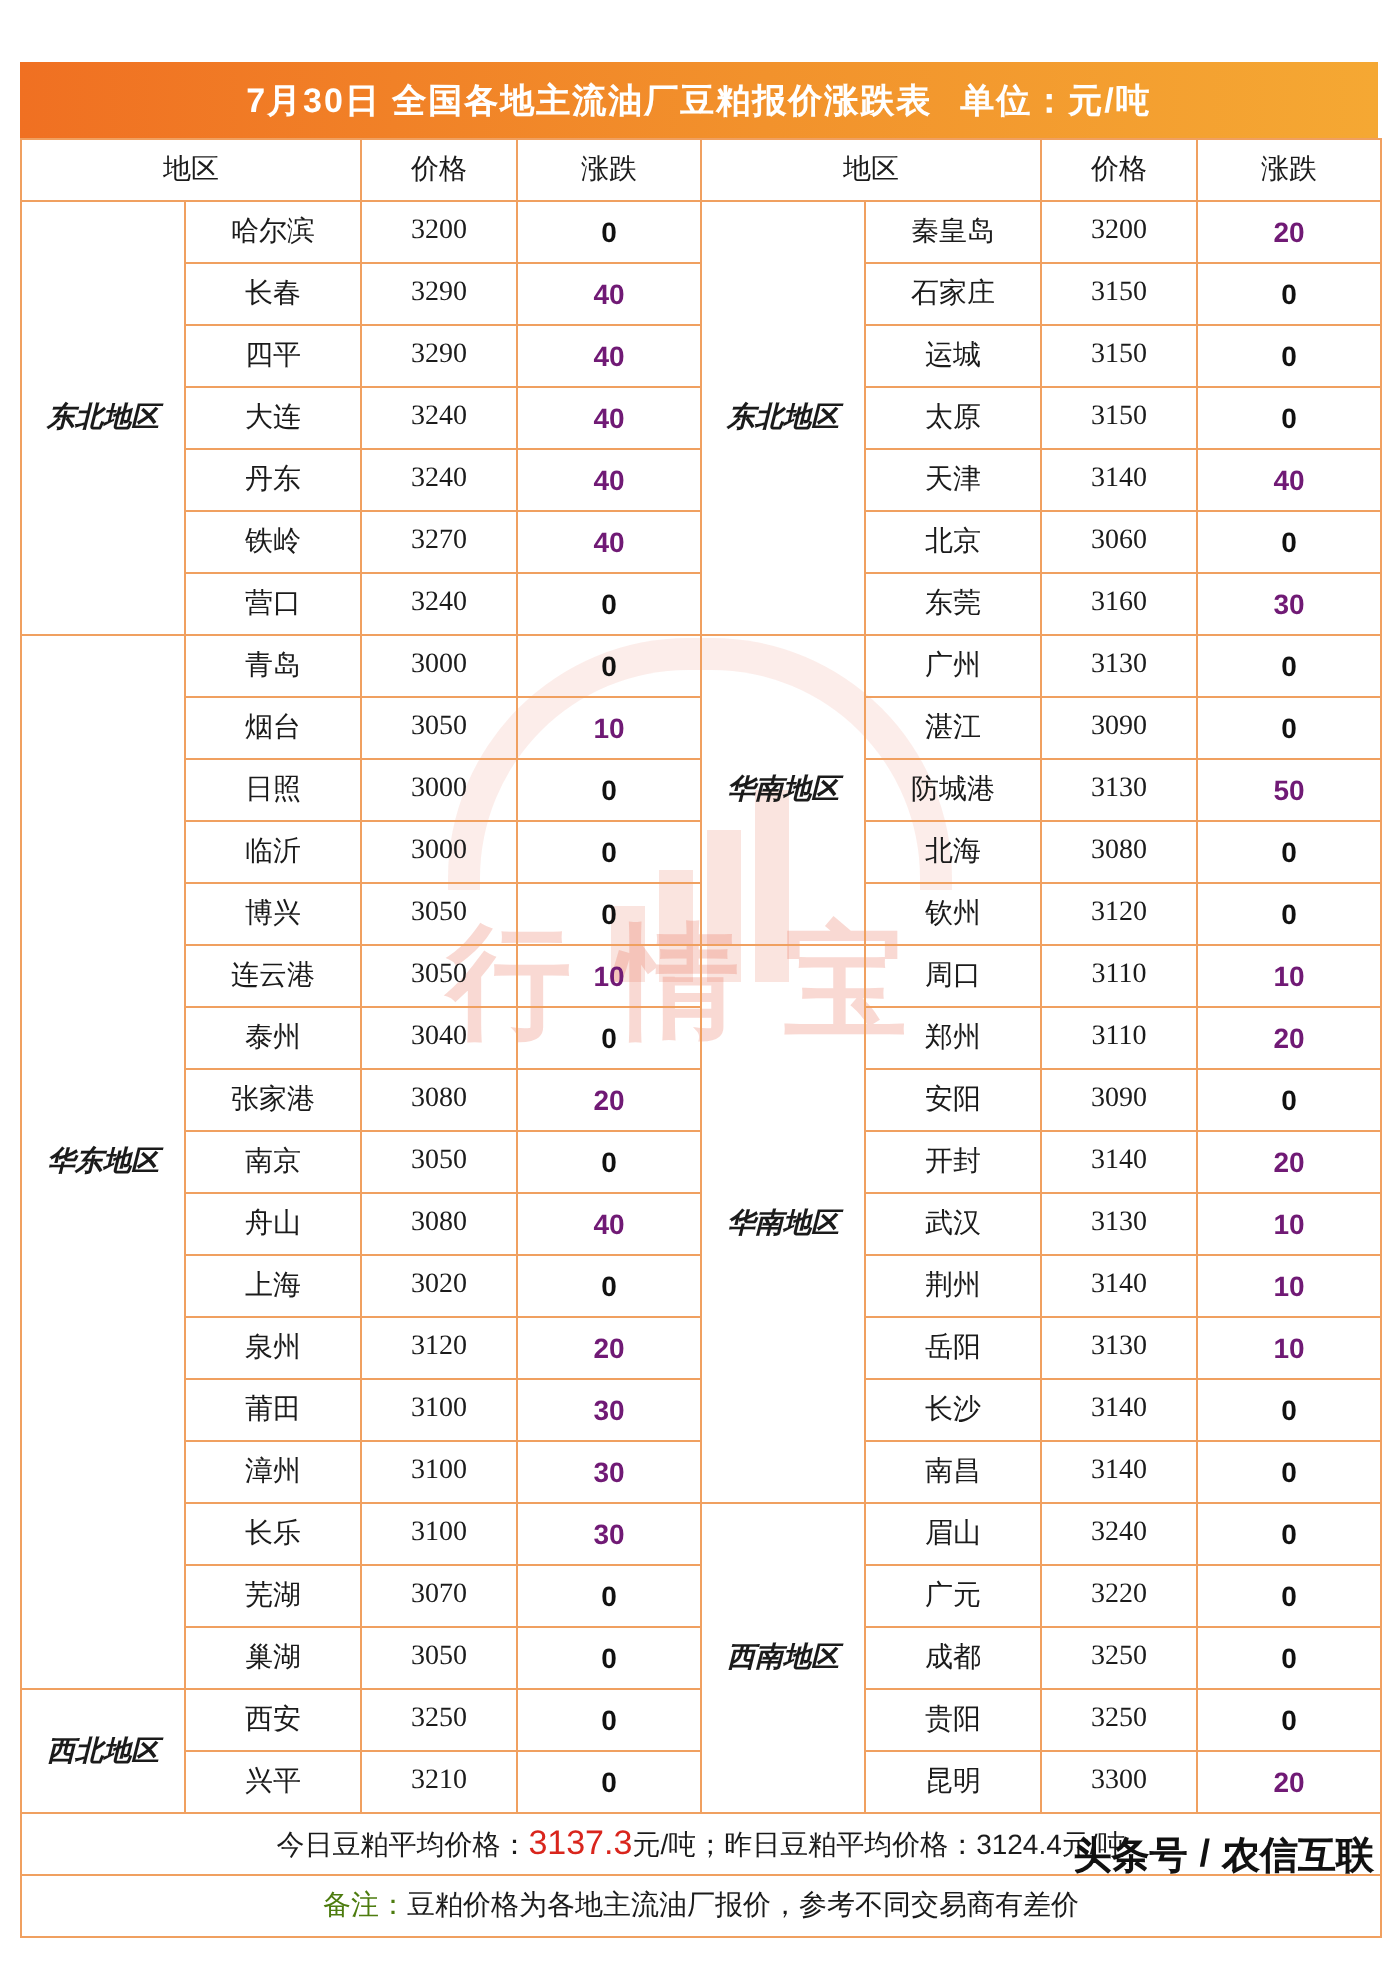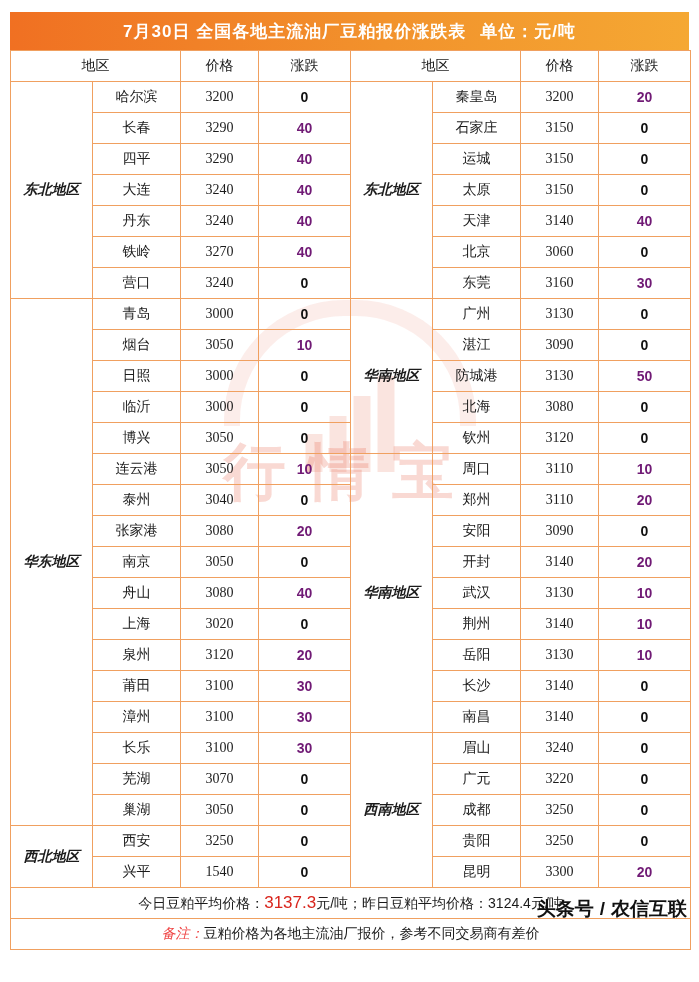--- a/index.html
+++ b/index.html
@@ -13,20 +13,21 @@
     font-family: "Liberation Sans", sans-serif;
     position: relative;
     overflow: hidden;
   }
   .page {
     position: relative;
     width: 699px;
     height: 928px;
     box-sizing: border-box;
     padding: 12px 10px 8px 10px;
+    margin-top: 19px;
   }
   
   .title-bar {
     height: 38px;
     background: linear-gradient(to right, #f07022 0%, #f2922c 55%, #f5a833 100%);
     display: flex;
     align-items: center;
     justify-content: center;
     color: #ffffff;
     font-size: 17px;
@@ -136,21 +137,21 @@
   }
   .avg-row .hl {
     color: #d9251c;
     font-size: 17px;
   }
   .note-row td {
     height: 32px;
     font-size: 13.5px;
     color: #d9251c;
   }
-  .note-label { color: #ef4444; font-style: italic; }
+  .note-label { color: #4d7c0f; }
   
   .channel {
     position: absolute;
     right: 12px;
     bottom: 6px;
     display: flex;
     align-items: center;
     gap: 6px;
     z-index: 20;
     font-size: 19px;
@@ -404,21 +405,21 @@
           <td class="region" rowspan="2">西北地区</td>
           <td class="city">西安</td>
           <td class="price">3250</td>
           <td class="chg flat">0</td>
           <td class="city">贵阳</td>
           <td class="price">3250</td>
           <td class="chg flat">0</td>
         </tr>
         <tr>
           <td class="city">兴平</td>
-          <td class="price">1540</td>
+          <td class="price">3210</td>
           <td class="chg flat">0</td>
           <td class="city">昆明</td>
           <td class="price">3300</td>
           <td class="chg up">20</td>
         </tr>
       </tbody>
     <tfoot>
       <tr class="avg-row">
         <td colspan="8">
           <span>今日豆粕平均价格：</span><span class="hl">3137.3</span><span>元/吨；</span><span>昨日豆粕平均价格：</span><span>3124.4</span><span>元/吨</span>

